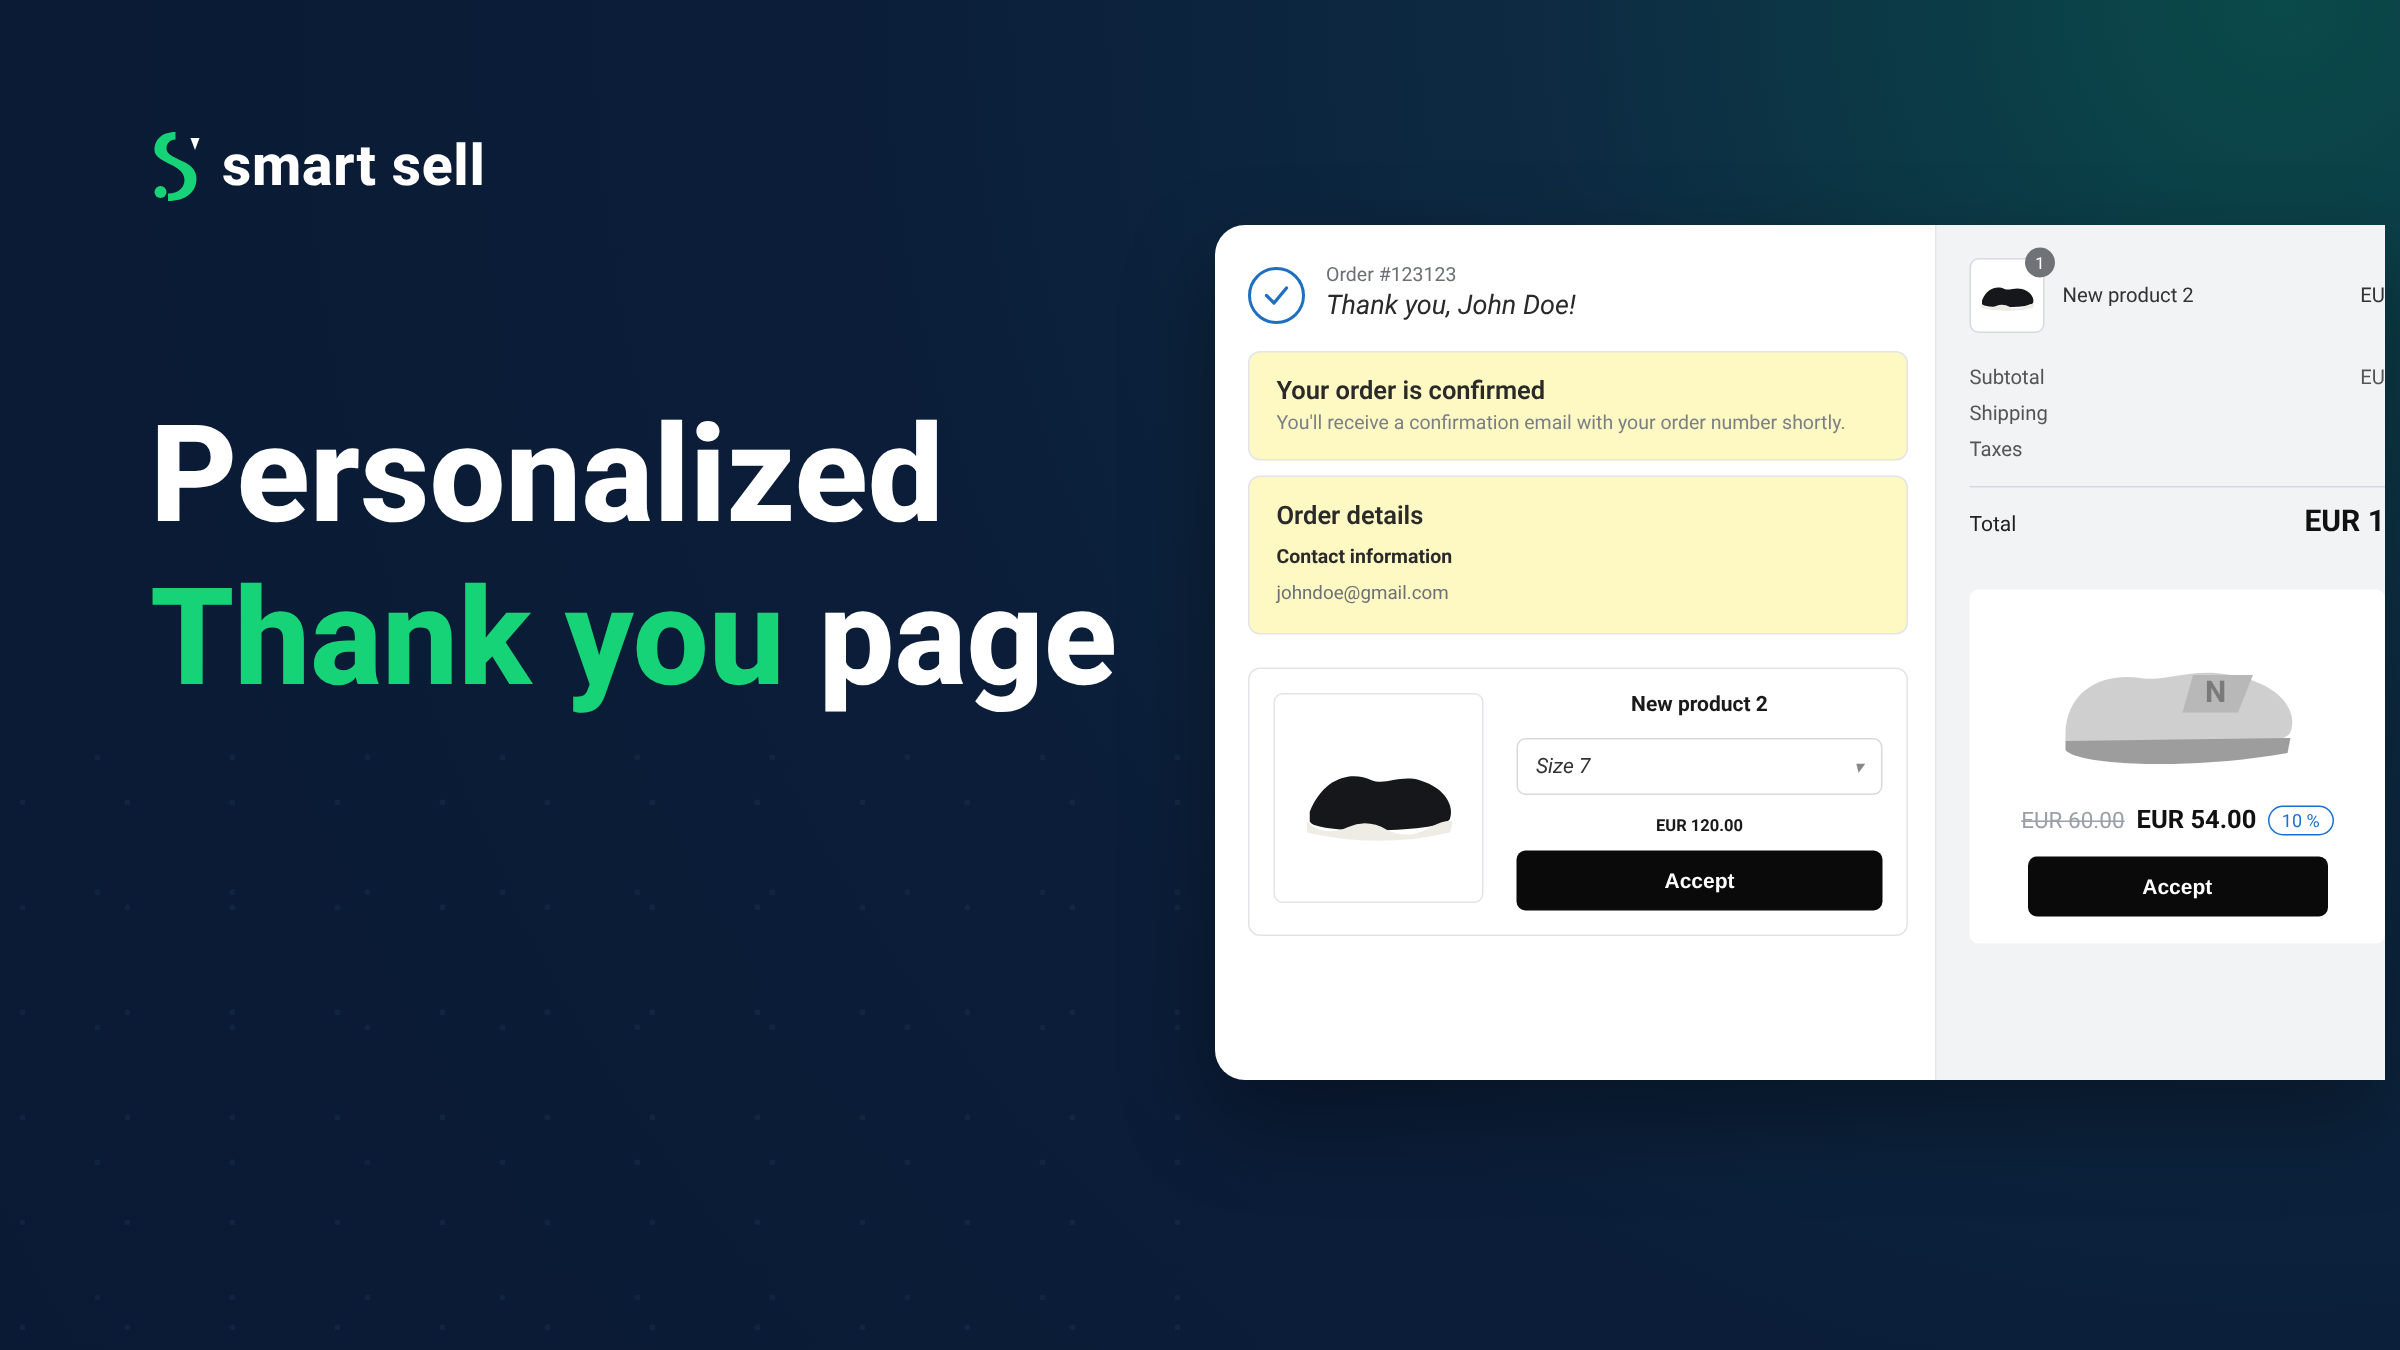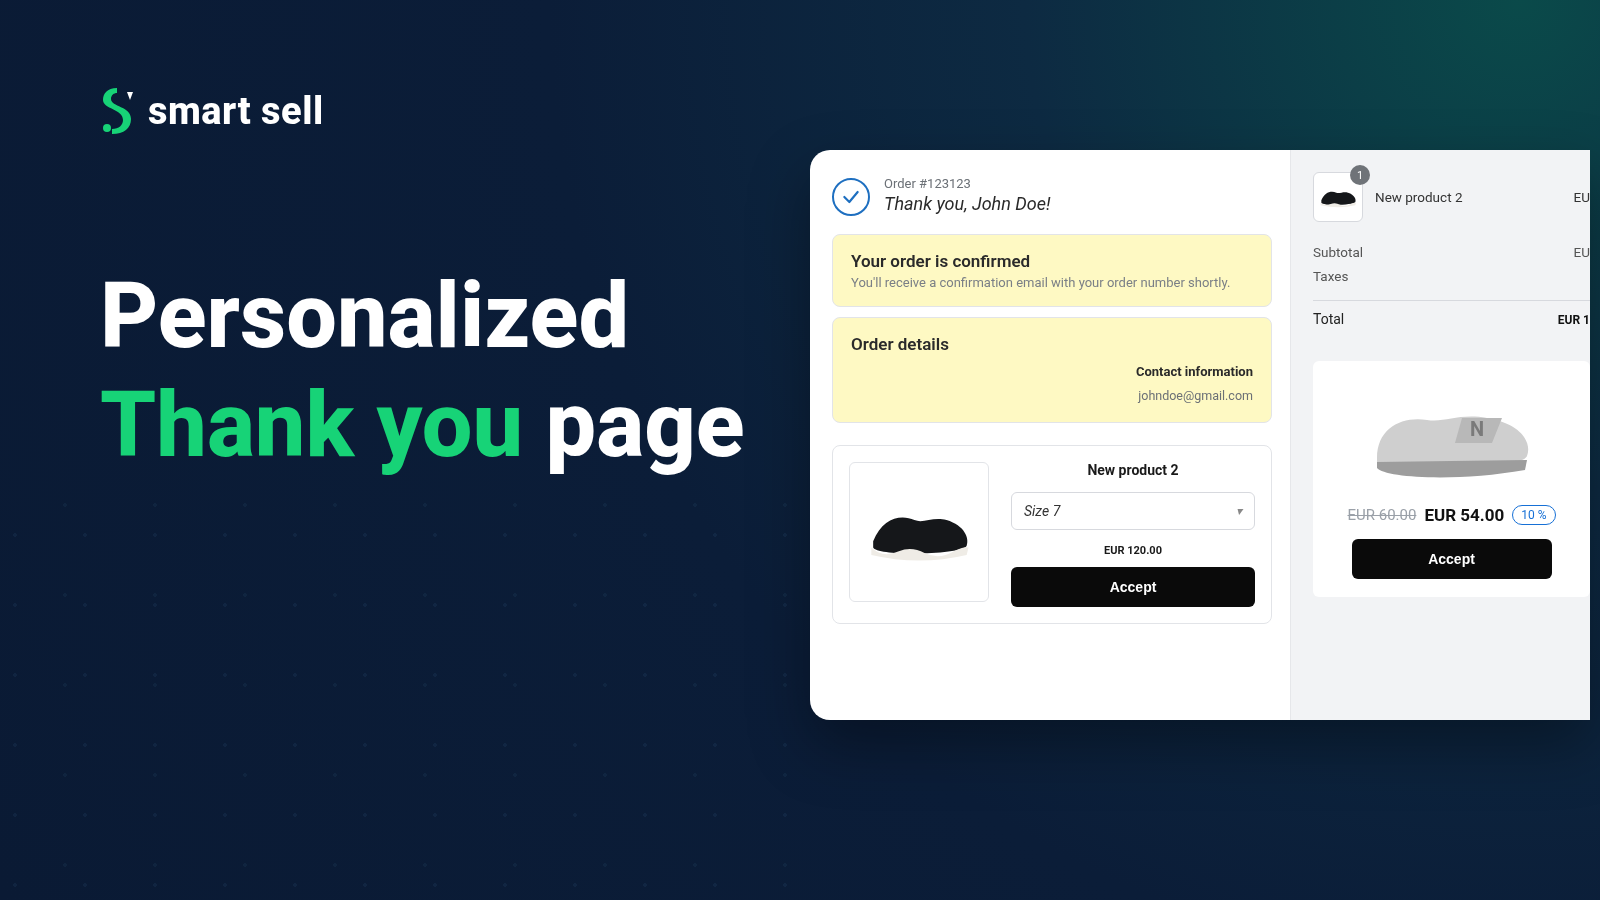--- a/index.html
+++ b/index.html
@@ -68,21 +68,21 @@
     border: 1px solid #e2e4e8;
     border-radius: 8px;
     padding: 16px 18px;
     margin-bottom: 10px;
     background: #fef9c3;
   }
   .card .card-title { font-size: 17px; font-weight: 600; color: #2a2a2a; }
   .card .card-sub   { font-size: 13px; color: #7a7f86; margin-top: 4px; }
 
   .details-grid { display: flex; gap: 26px; margin-top: 10px; }
-  .details-col  { flex: 1; text-align: right; }
+  .details-col  { flex: 1; }
   .section-label { font-size: 13px; font-weight: 700; color: #2a2a2a; margin-bottom: 6px; }
   .muted-line { font-size: 12.5px; color: #6b7076; line-height: 1.7; }
   .pay-row { display: flex; align-items: center; gap: 8px; margin-bottom: 10px; }
   .pay-badge {
     width: 24px; height: 18px; border-radius: 3px;
     background: #f5a623; color: #fff; font-size: 12px; font-weight: 700;
     display: flex; align-items: center; justify-content: center;
   }
   .pay-text { font-size: 13px; color: #555; }
   .pay-amt  { font-size: 13px; font-weight: 700; color: #222; }
@@ -130,21 +130,21 @@
     background: #6f7378; color: #fff; border-radius: 50%;
     font-size: 11px; display: flex; align-items: center; justify-content: center;
   }
   .li-name { font-size: 13.5px; color: #333; flex: 1; }
   .li-price { font-size: 13.5px; color: #333; }
 
   .sum-row { display: flex; justify-content: space-between; font-size: 13.5px; color: #555; padding: 4px 0; }
   .sum-divider { border-top: 1px solid #d7d9de; margin: 12px 0 10px; }
   .sum-total { display: flex; justify-content: space-between; align-items: baseline; }
   .sum-total .lbl { font-size: 14px; color: #222; }
-  .sum-total .amt { font-size: 12px; font-weight: 700; color: #111; }
+  .sum-total .amt { font-size: 20px; font-weight: 700; color: #111; }
 
   .promo {
     margin-top: 34px;
     background: #fff; border-radius: 6px;
     padding: 14px 14px 18px 14px;
     display: flex; flex-direction: column; align-items: center;
   }
   .promo .promo-img { width: 180px; height: 120px; display: flex; align-items: center; justify-content: center; }
   .promo .promo-img svg { width: 170px; height: 95px; }
   .promo .price-row { display: flex; align-items: center; gap: 8px; margin-top: 10px; }
@@ -250,20 +250,24 @@
         </div>
         <div class="li-name">New product 2</div>
         <div class="li-price">EU</div>
       </div>
 
       <div class="sum-row">
         <span>Subtotal</span>
         <span>EU</span>
       </div>
       <div class="sum-row">
+        <span>Shipping</span>
+        <span></span>
+      </div>
+      <div class="sum-row">
         <span>Taxes</span>
         <span></span>
       </div>
       <div class="sum-divider"></div>
       <div class="sum-total">
         <span class="lbl">Total</span>
         <span class="amt">EUR 1</span>
       </div>
 
       <div class="promo">

